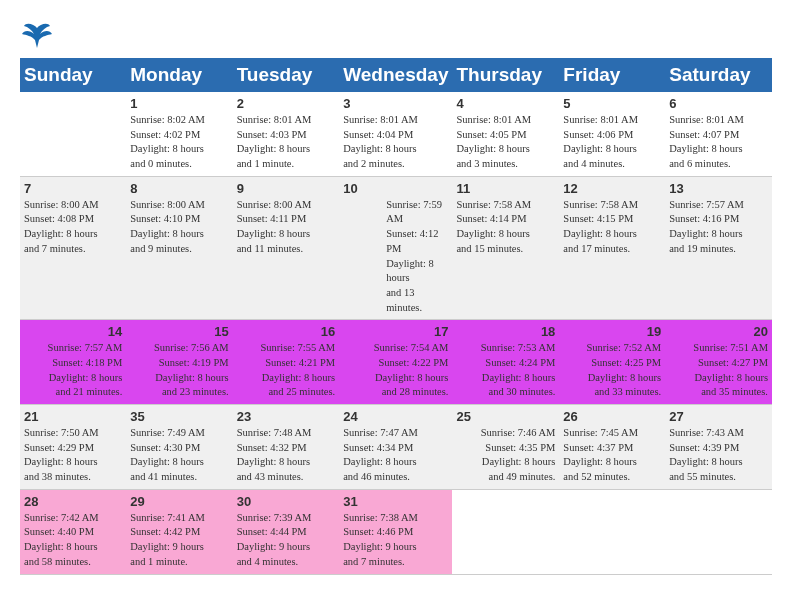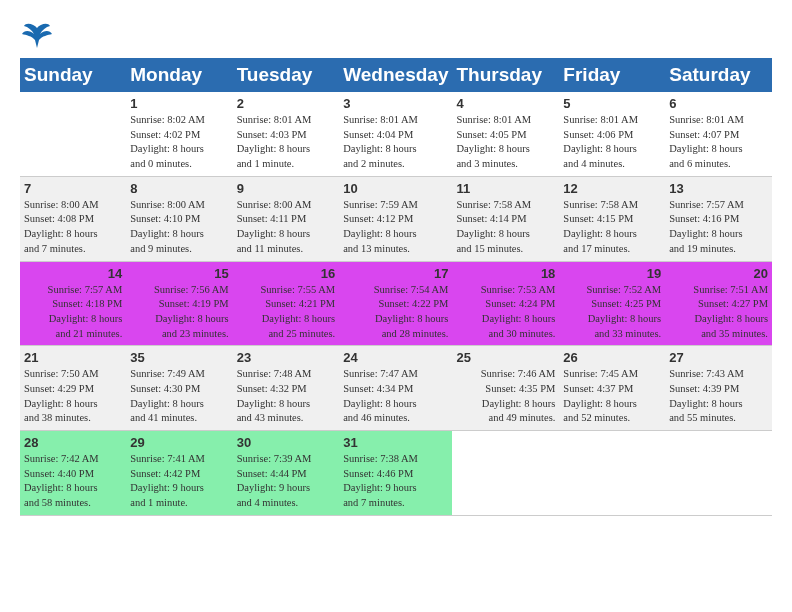--- a/index.html
+++ b/index.html
@@ -83,21 +83,21 @@
       color: #333;
       font-size: 10.5px;
       line-height: 1.4;
       font-family: Liberation Serif, serif;
     }
     
     .week-row-1 td { background-color: #ffffff; }
     .week-row-2 td { background-color: #f0f0f0; }
     .week-row-3 td { background-color: #d946ef; text-align: right; }
     .week-row-4 td { background-color: #f0f0f0; }
-    .week-row-5 td { background-color: #86efac; }
+    .week-row-5 td { background-color: #f9a8d4; }
     td.empty { background-color: inherit; }
   </style>
 </head>
 <body>
 
 <div class="header">
   <div class="logo">
     <div style="display:flex; flex-direction:column; align-items:flex-start;">
       <div style="display:flex; align-items:center; gap:2px;">
         <span class="logo-text">
@@ -190,21 +190,21 @@
         </td>
         <td>
           <span class="day-number">9</span>
           <div class="day-info" style="white-space: pre-line;">Sunrise: 8:00 AM
 Sunset: 4:11 PM
 Daylight: 8 hours
 and 11 minutes.</div>
         </td>
         <td>
           <span class="day-number">10</span>
-          <div class="day-info" style="white-space: pre-line;">Sunrise: 7:59 AM
+          <div class="day-info" style="white-space: pre-line; margin-left: 43px;">Sunrise: 7:59 AM
 Sunset: 4:12 PM
 Daylight: 8 hours
 and 13 minutes.</div>
         </td>
         <td>
           <span class="day-number">11</span>
           <div class="day-info" style="white-space: pre-line;">Sunrise: 7:58 AM
 Sunset: 4:14 PM
 Daylight: 8 hours
 and 15 minutes.</div>

